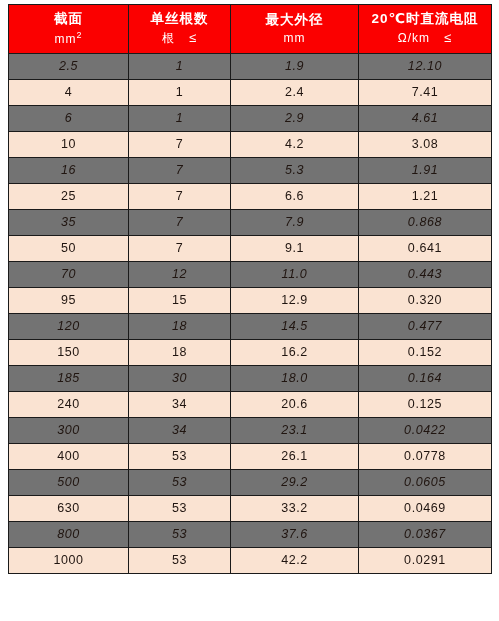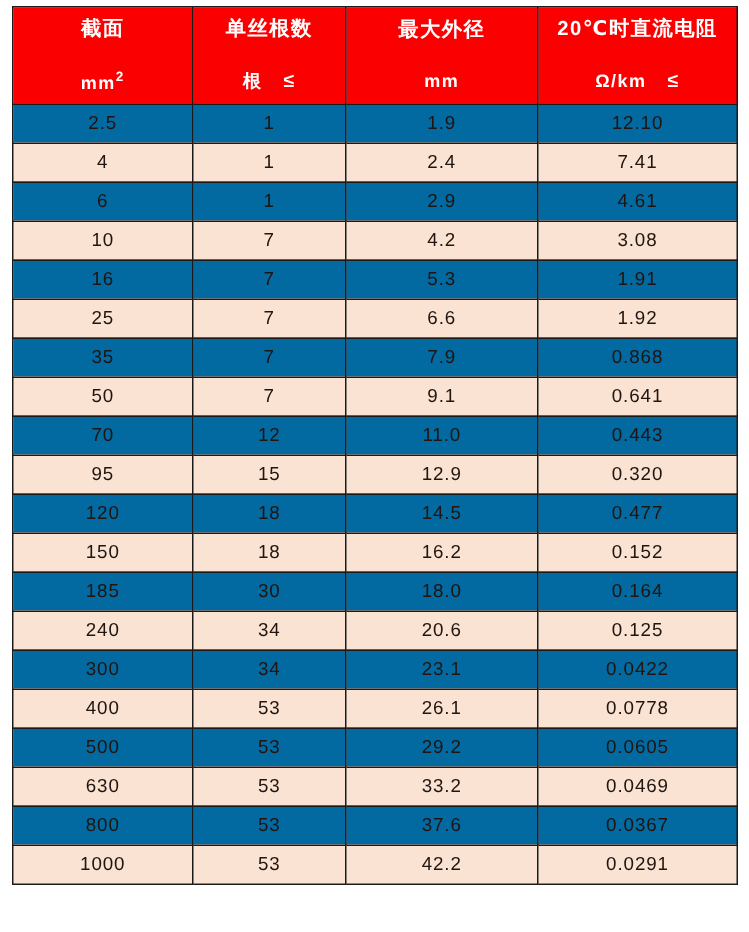--- a/index.html
+++ b/index.html
@@ -46,23 +46,23 @@
   .hdr-main {
     display: block;
     font-size: 13.5px;
     font-weight: bold;
     letter-spacing: 1px;
     white-space: nowrap;
   }
   .hdr-sub {
     display: block;
     font-size: 12px;
-    font-weight: bold;
+    font-weight: normal;
     letter-spacing: 1px;
-    margin-top: 16px;
+    margin-top: 0;
     white-space: nowrap;
   }
   .hdr-sub .sup {
     font-size: 9px;
     vertical-align: super;
   }
   .hdr-sub .le {
     display: inline-block;
     margin-left: 14px;
     font-size: 13px;
@@ -73,21 +73,21 @@
     text-align: center;
     vertical-align: middle;
     height: 25px;
     padding: 0;
     font-size: 12.5px;
     color: #201510;
     font-family: "Liberation Sans", "DejaVu Sans", sans-serif;
     letter-spacing: 0.6px;
   }
   tbody tr.odd td { background: #fae3d2; }
-  tbody tr.even td { background: #0369a1; }
+  tbody tr.even td { background: #737373; font-style: italic; }
 </style>
 </head>
 <body>
 
 <div class="table-wrap">
   <table class="spec-table">
     <colgroup>
       <col class="c1">
         <col class="c2">
         <col class="c3">
@@ -141,21 +141,21 @@
         <tr class="even">
           <td>16</td>
           <td>7</td>
           <td>5.3</td>
           <td>1.91</td>
         </tr>
         <tr class="odd">
           <td>25</td>
           <td>7</td>
           <td>6.6</td>
-          <td>1.92</td>
+          <td>1.21</td>
         </tr>
         <tr class="even">
           <td>35</td>
           <td>7</td>
           <td>7.9</td>
           <td>0.868</td>
         </tr>
         <tr class="odd">
           <td>50</td>
           <td>7</td>

